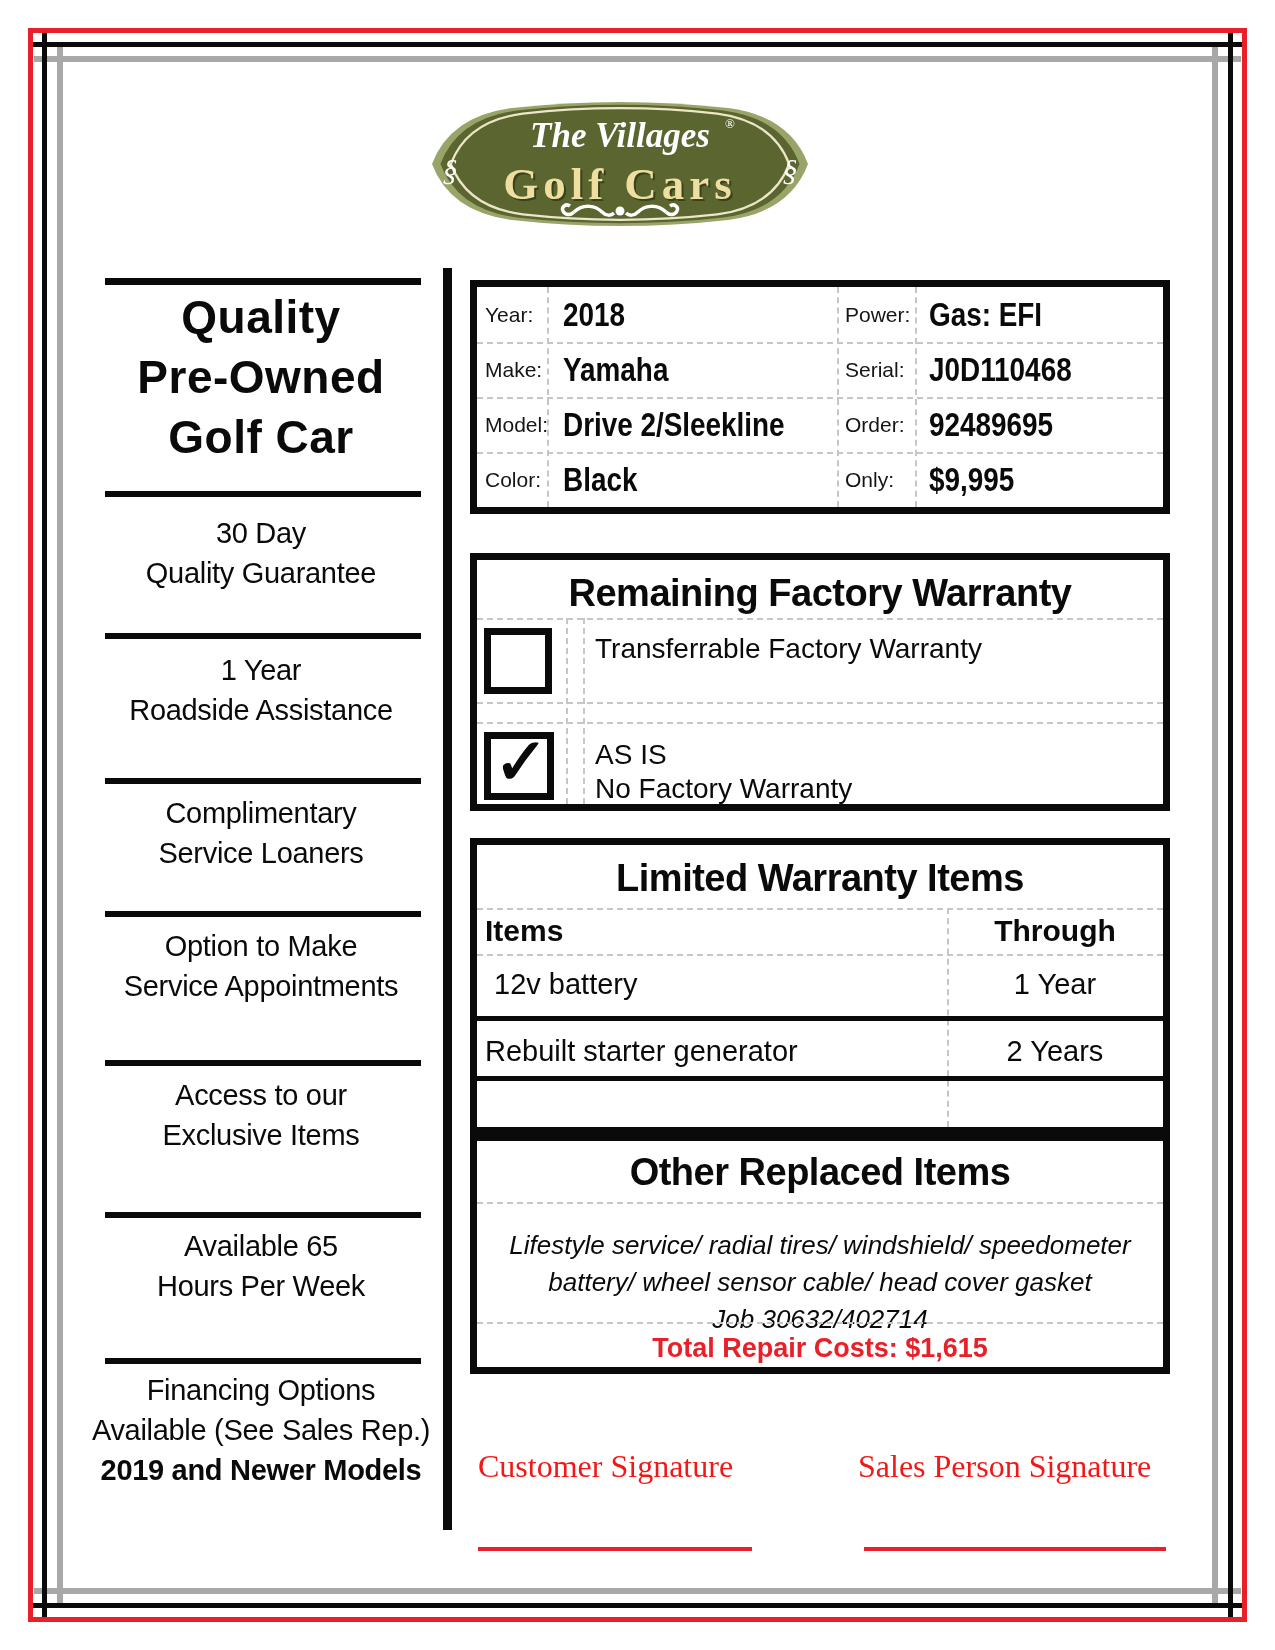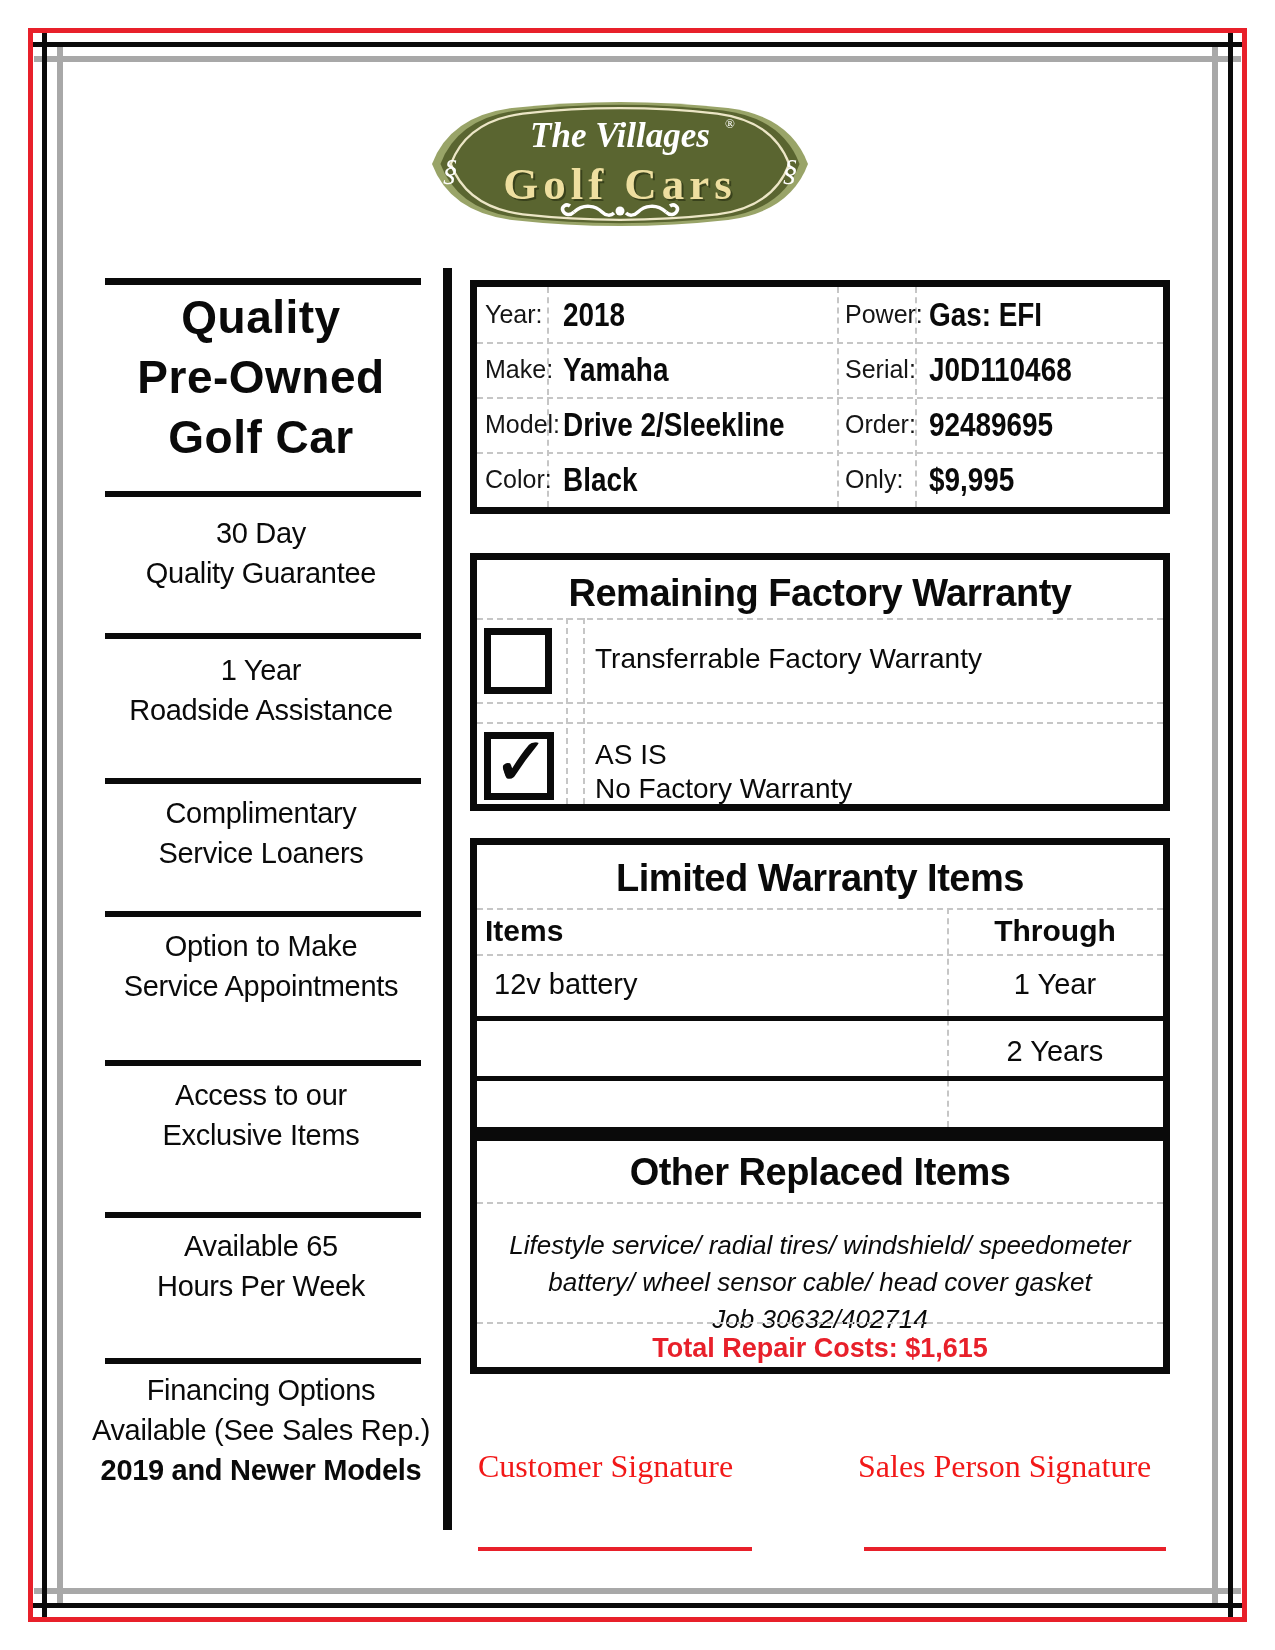--- a/index.html
+++ b/index.html
@@ -27,21 +27,21 @@
 
   
   .box{position:absolute;left:470px;width:700px;border:7px solid #0a0a0a;box-sizing:border-box;background:#fff;}
   .dashedh{position:absolute;border-top:2px dashed #c6c6c6;height:0;}
   .dashedv{position:absolute;border-left:2px dashed #c6c6c6;width:0;}
   .solidh{position:absolute;background:#0a0a0a;}
   .box-title{position:absolute;left:0;width:100%;text-align:center;
              font-weight:700;font-size:38px;letter-spacing:-.5px;}
 
   
-  .spec-label{position:absolute;font-size:25px;line-height:55px;color:#151515;}
+  .spec-label{position:absolute;font-size:21px;line-height:55px;color:#151515;}
   .spec-value{position:absolute;line-height:55px;font-weight:700;font-size:34px;white-space:nowrap;}
   .spec-value .sv{display:inline-block;transform:scaleX(.82);transform-origin:0 50%;}
 
   
   .checkbox{position:absolute;border:7px solid #0a0a0a;background:#fff;box-sizing:border-box;}
   .checkmark{position:absolute;font-family:"DejaVu Sans",sans-serif;font-weight:700;font-size:66px;
              line-height:66px;text-shadow:1.5px 0 0 currentColor,0 1px 0 currentColor;}
   .w-text{position:absolute;font-size:28px;line-height:34px;}
 
   
@@ -185,21 +185,21 @@
     <div class="spec-value" style="left:452px;top:165px;"><span class="sv">$9,995</span></div>
   </div>
 
   <div class="box" style="top:553px;height:258px;padding-left:39px;">
     <div class="box-title" style="top:12px;">Remaining Factory Warranty</div>
     <div class="dashedh" style="left:0;width:686px;top:58px;"></div>
     <div class="dashedv" style="top:58px;height:186px;left:89px;"></div>
     <div class="dashedv" style="top:58px;height:186px;left:106px;"></div>
 
     <div class="checkbox" style="left:7px;top:68px;width:68px;height:66px;"></div>
-    <div class="w-text" style="left:118px;top:72px;margin-top:10px;">Transferrable Factory Warranty</div>
+    <div class="w-text" style="left:118px;top:72px;">Transferrable Factory Warranty</div>
 
     <div class="dashedh" style="left:0;width:686px;top:142px;"></div>
     <div class="dashedh" style="left:0;width:686px;top:162px;"></div>
 
     <div class="checkbox" style="left:7px;top:172px;width:70px;height:68px;">
       <span class="checkmark" style="left:2px;top:-10px;">✓</span>
     </div>
     <div class="w-text" style="left:118px;top:178px;">
       <span class="blk">AS IS</span>
       <span class="blk">No Factory Warranty</span>
@@ -212,20 +212,21 @@
     <div class="dashedv" style="top:63px;height:219px;left:470px;"></div>
 
     <div class="lw-header" style="left:8px;top:63px;">Items</div>
     <div class="lw-header lw-center" style="left:470px;top:63px;width:216px;">Through</div>
     <div class="dashedh" style="left:0;width:686px;top:109px;"></div>
 
     <div class="lw-cell" style="left:8px;top:109px;margin-left:9px;">12v battery</div>
     <div class="lw-cell lw-center" style="left:470px;top:109px;width:216px;">1 Year</div>
     <div class="solidh" style="left:0;width:686px;top:171px;height:5px;"></div>
 
+    <div class="lw-cell" style="left:8px;top:176px;">Rebuilt starter generator</div>
     <div class="lw-cell lw-center" style="left:470px;top:176px;width:216px;">2 Years</div>
     <div class="solidh" style="left:0;width:686px;top:231px;height:5px;"></div>
 
     <div class="lw-cell" style="left:8px;top:236px;"></div>
     <div class="lw-cell lw-center" style="left:470px;top:236px;width:216px;"></div>
   </div>
 
   <div class="box" style="top:1134px;height:240px;">
     <div class="box-title" style="top:10px;">Other Replaced Items</div>
     <div class="dashedh" style="left:0;width:686px;top:61px;"></div>

